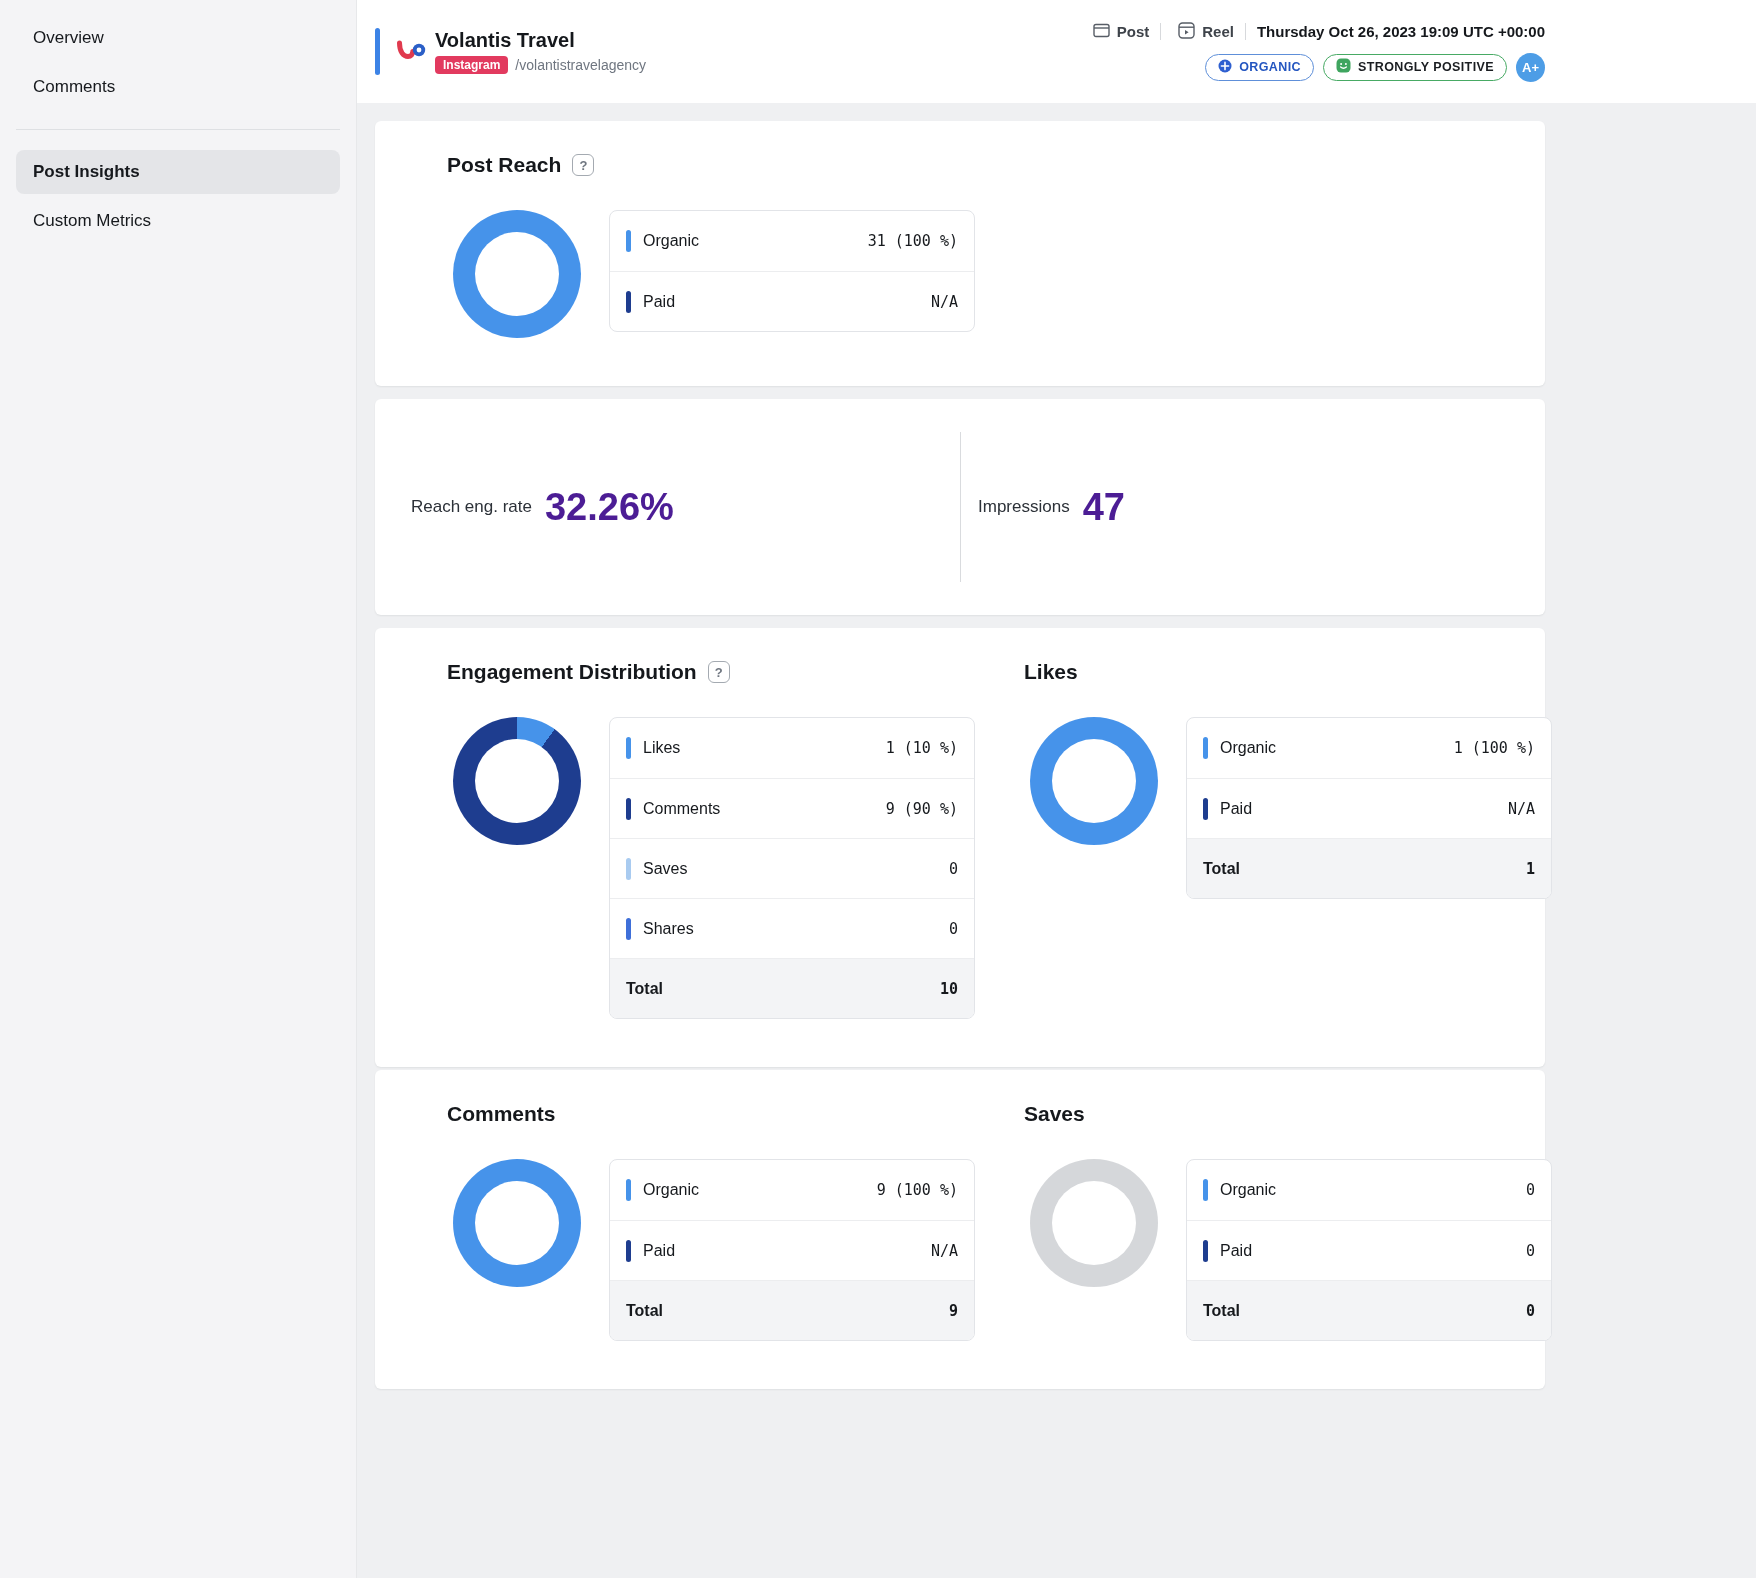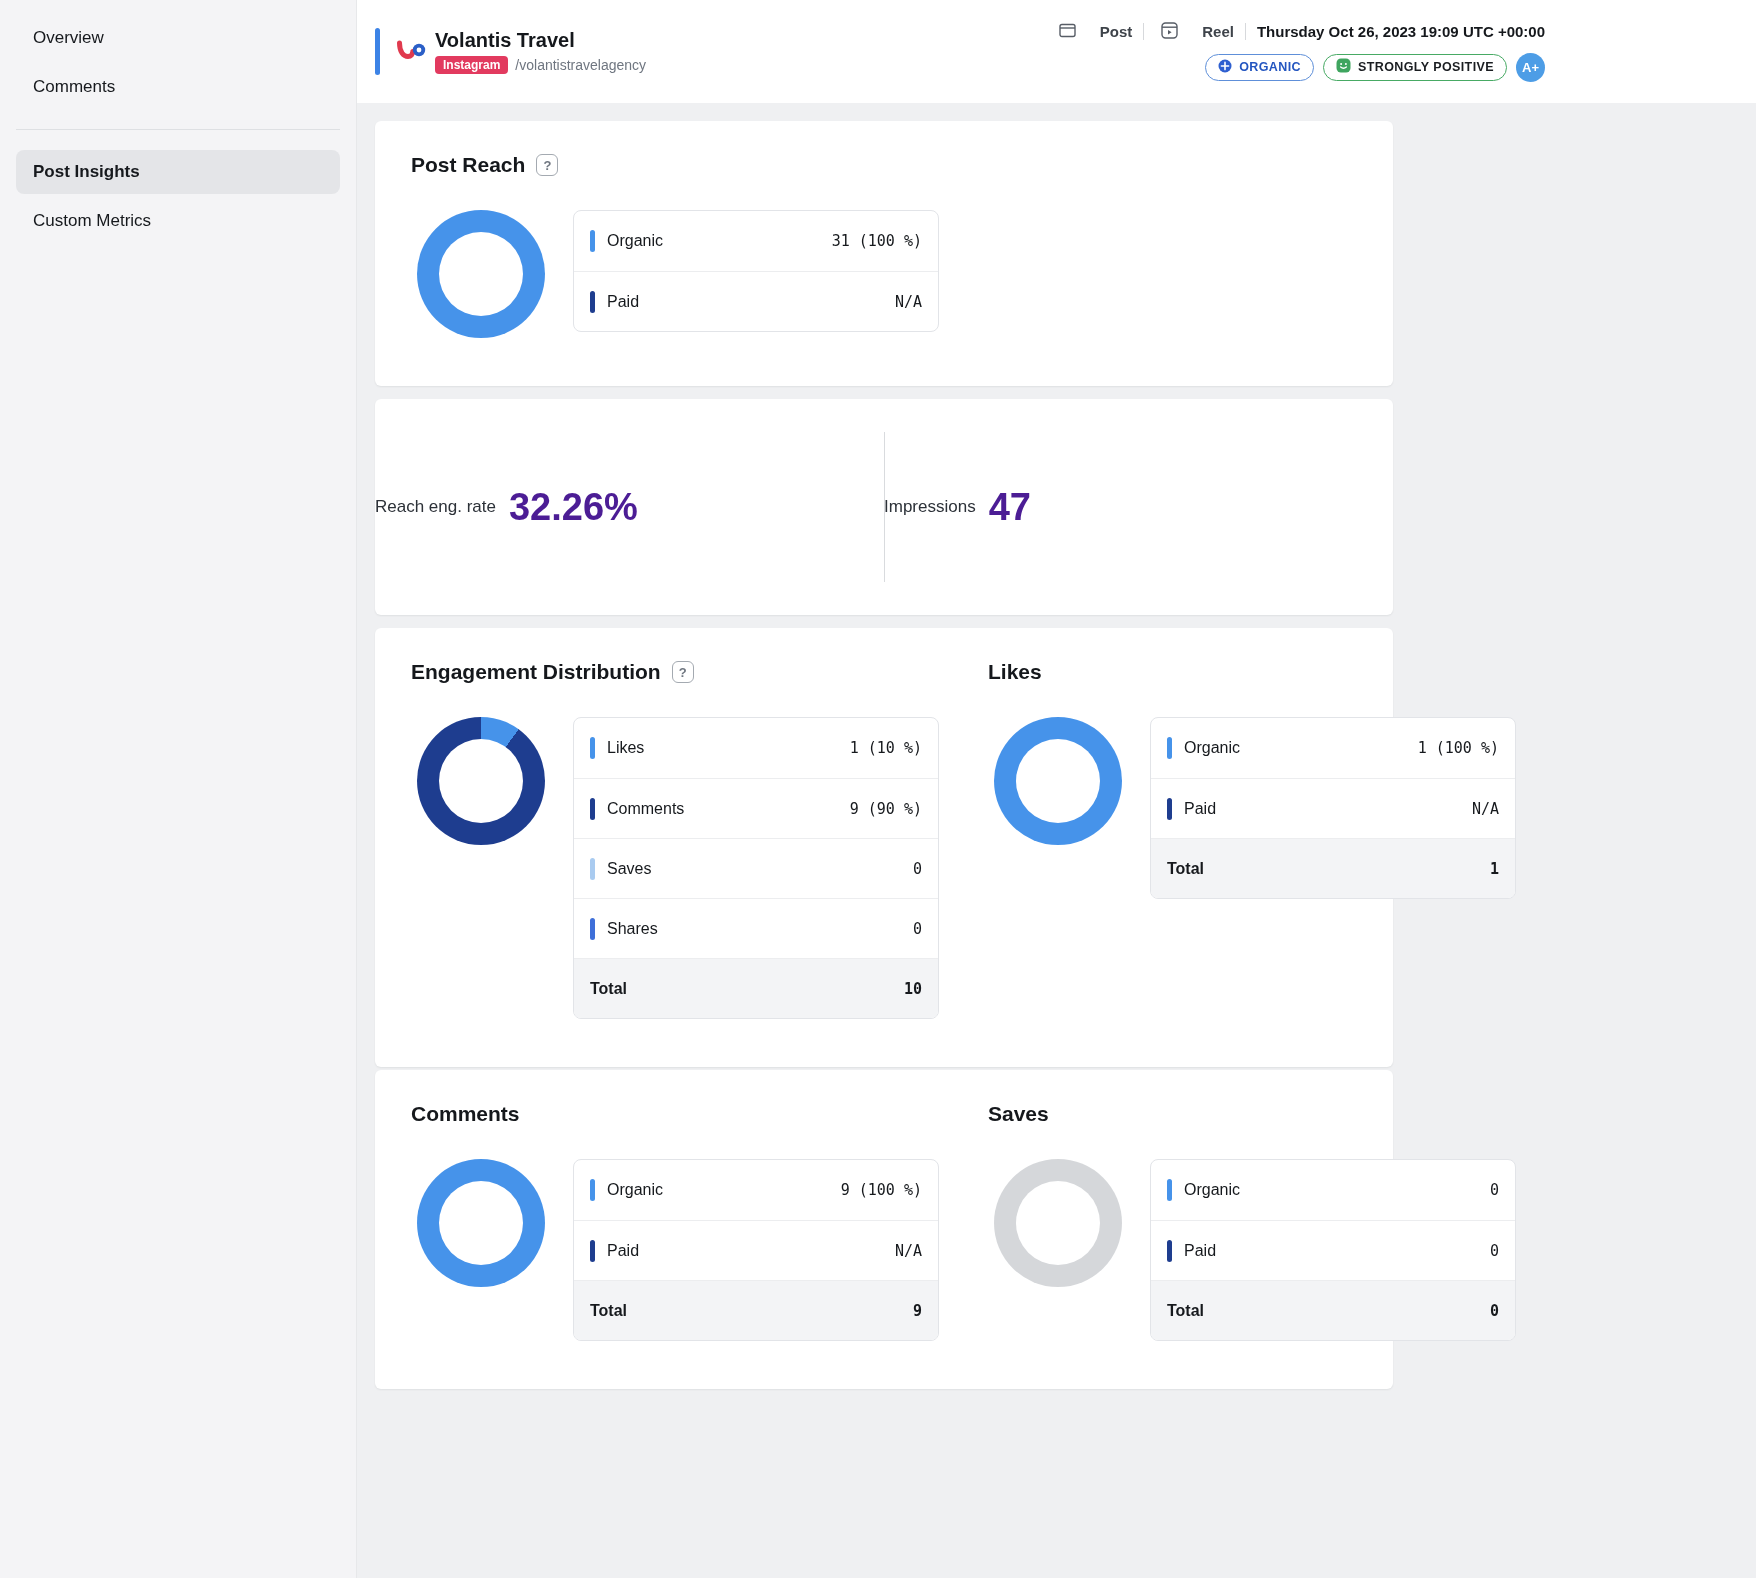--- a/index.html
+++ b/index.html
@@ -21,32 +21,32 @@
   .accent-bar { width:5px; height:47px; background:#3C83E6; border-radius:3px; margin-right:16px; flex-shrink:0; }
   .brand-logo { margin-right:9px; display:flex; align-items:center; }
   .brand-col { display:flex; flex-direction:column; gap:4px; }
   .brand-title { font-size:20px; font-weight:700; color:#15181C; }
   .brand-sub { display:flex; align-items:center; gap:7px; }
   .net-badge { background:#E23A5F; color:#fff; font-size:12px; font-weight:700; padding:2px 8px; border-radius:4px; }
   .handle { font-size:14px; color:#6F7680; }
 
   .header-right { margin-left:auto; display:flex; flex-direction:column; align-items:flex-end; gap:11px; }
   .meta-row { display:flex; align-items:center; gap:11px; }
-  .type-item { display:flex; align-items:center; gap:24px; font-size:15px; font-weight:600; color:#3E434A; cursor:pointer;padding-left:6px; }
+  .type-item { display:flex; align-items:center; gap:7px; font-size:15px; font-weight:600; color:#3E434A; cursor:pointer;padding-left:6px; }
   .vdiv { width:1px; height:17px; background:#D7D9DC; }
   .timestamp { font-size:15px; font-weight:700; color:#15181C; }
   .badge-row { display:flex; align-items:center; gap:9px; }
   .pill { display:inline-flex; align-items:center; gap:7px; height:27px; padding:0 12px; border-radius:14px; font-size:12.5px; font-weight:700; letter-spacing:.4px; background:#fff; }
   .pill-organic { border:1.5px solid #5E8FD9; color:#2456C0; }
   .pill-sentiment { border:1.5px solid #47AA64; color:#1A1D21; }
   .grade-badge { width:29px; height:29px; border-radius:50%; background:#4D9DE6; color:#fff; font-weight:700; font-size:13px; display:flex; align-items:center; justify-content:center; }
 
   
   .content { padding:18px; flex:1; }
-  .card { width:1018px; background:#fff; border-radius:6px; box-shadow:0 1px 2px rgba(20,24,31,.07); margin-bottom:13px; }
+  .card { width:1170px; background:#fff; border-radius:6px; box-shadow:0 1px 2px rgba(20,24,31,.07); margin-bottom:13px;padding-left:36px; }
   .card.mb3 { margin-bottom:3px; }
   .card-pad { padding:32px 28px 48px 36px; }
 
   .card-title-row { display:flex; align-items:center; gap:11px; }
   .card-title { font-size:21px; font-weight:700; color:#15181C; }
   .help-icon { width:22px; height:22px; border:1.5px solid #A4AAB1; border-radius:6px; color:#6F7680; font-size:13px; font-weight:700; display:flex; align-items:center; justify-content:center; cursor:pointer; }
 
   .chart-row { display:flex; align-items:flex-start; gap:28px; margin-top:33px; margin-left:6px; }
   .donut { width:128px; height:128px; border-radius:50%; position:relative; flex-shrink:0; background:#D5D7DA; }
   .donut::after { content:""; position:absolute; inset:22px; background:#fff; border-radius:50%; }

